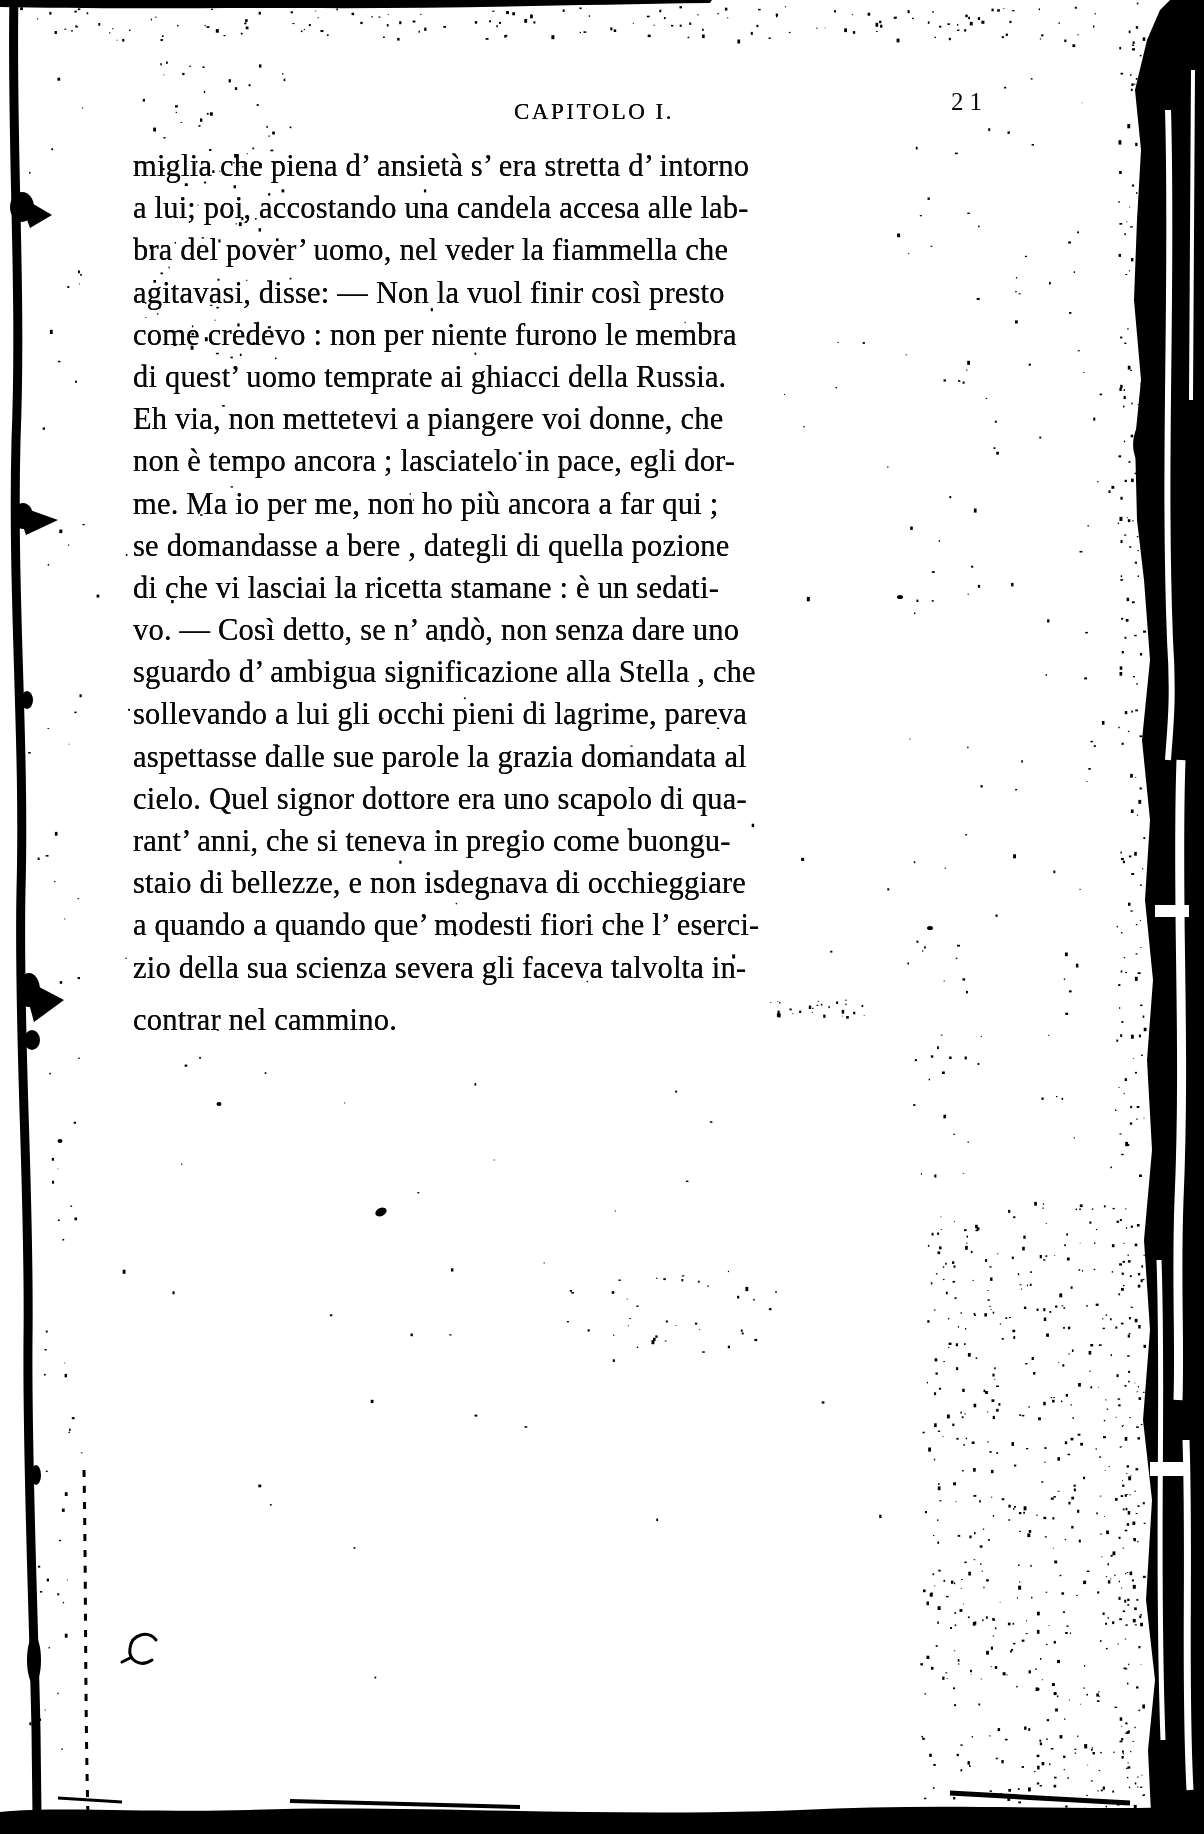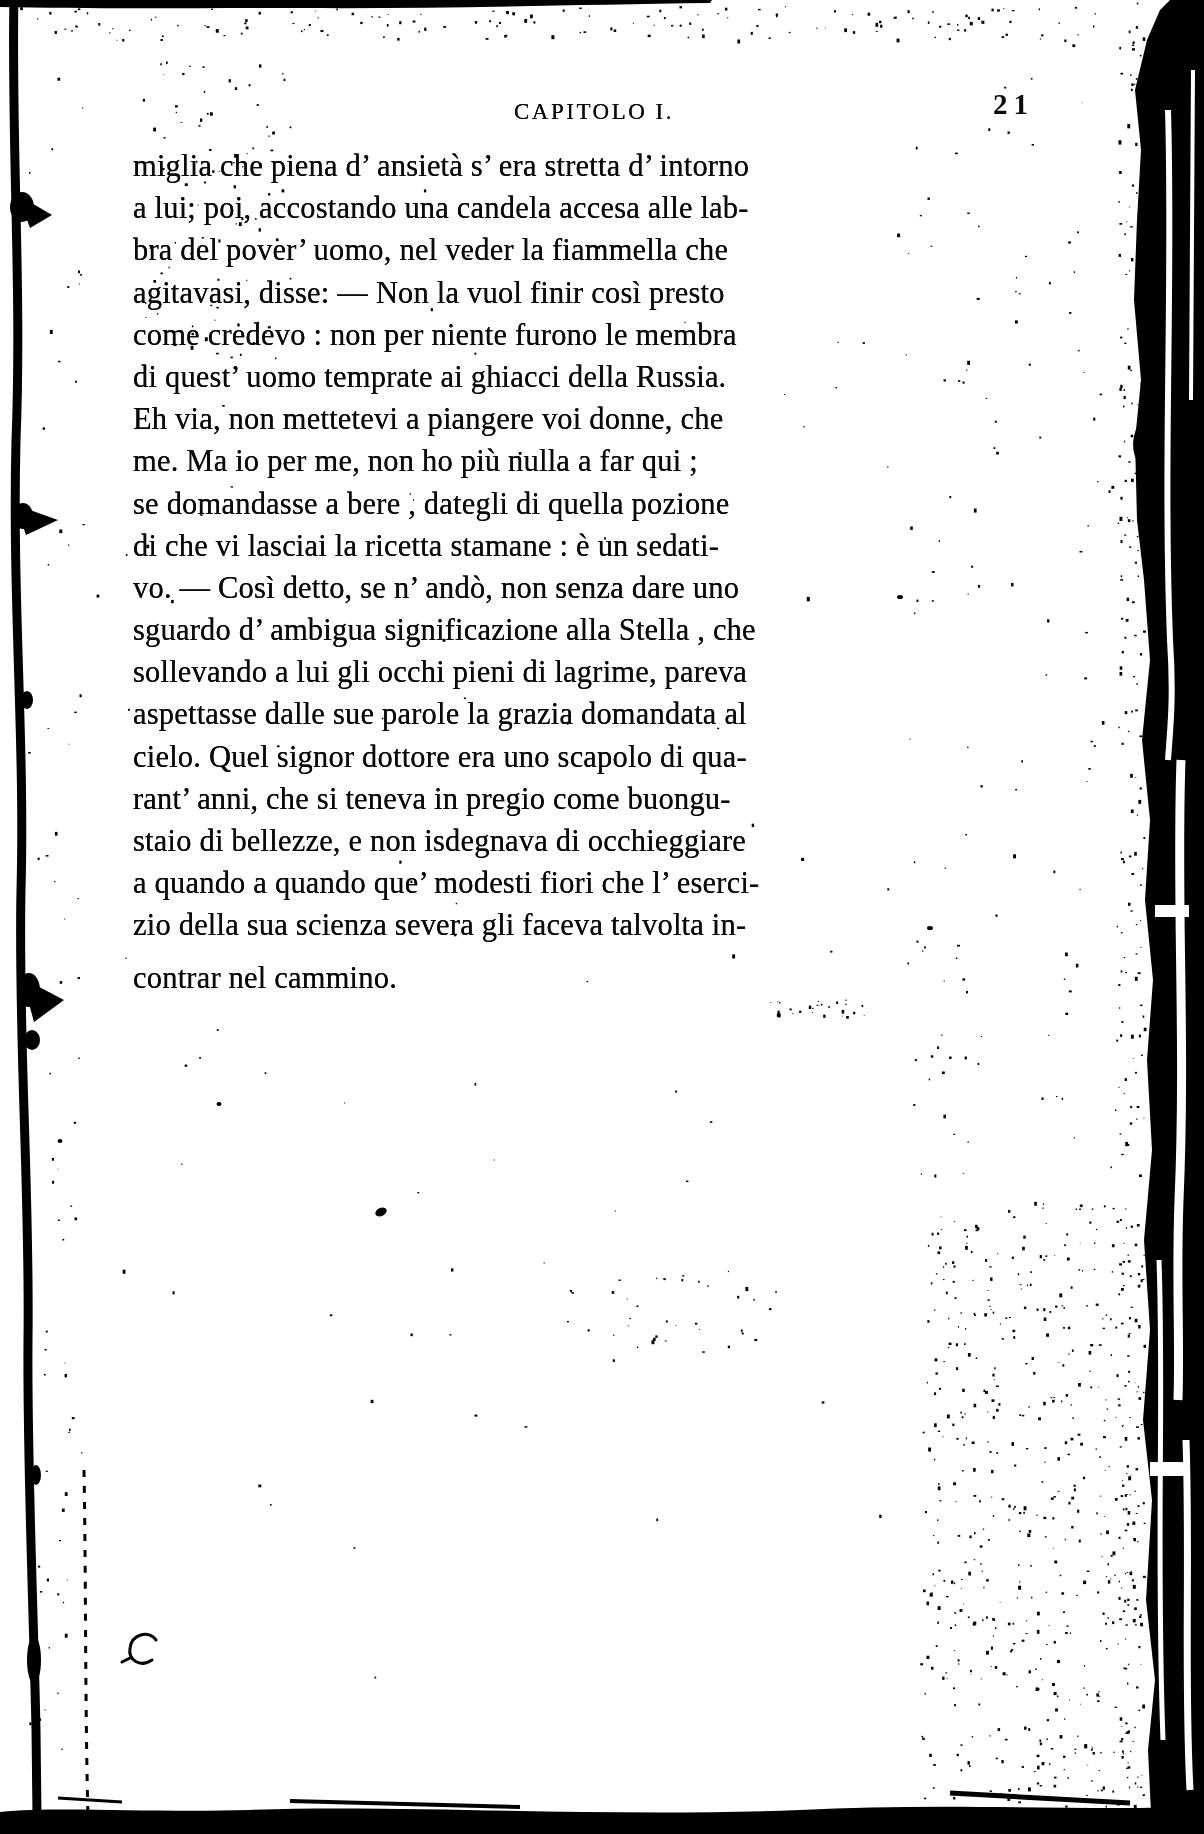--- a/index.html
+++ b/index.html
@@ -13,22 +13,22 @@
     margin:0 auto;
   }
   .header-chapter{
     position:absolute;left:514px;top:99px;
     font-size:23px;letter-spacing:2.5px;
     color:#0a0a0a;white-space:nowrap;
     text-shadow:0 0 0.4px #000;
     text-align:center;
   }
   .page-number{
-    position:absolute;left:993px;top:88px;
-    font-size:29px;font-weight:700;letter-spacing:6px;
+    position:absolute;left:951px;top:88px;
+    font-size:25px;font-weight:400;letter-spacing:6px;
     color:#0a0a0a;
   }
   .text-body{
     position:absolute;left:133px;top:145px;width:773px;
   }
   .text-line{
     font-size:30.5px;
     line-height:42.2px;
     height:42.2px;
     letter-spacing:0.2px;
@@ -62,21 +62,22 @@
   <span class="page-number">21</span>
 
   <div class="text-body">
       <div class="text-line">miglia che piena d’ ansietà s’ era stretta d’ intorno</div>
       <div class="text-line">a lui; poi, accostando una candela accesa alle lab-</div>
       <div class="text-line">bra del pover’ uomo, nel veder la fiammella che</div>
       <div class="text-line">agitavasi, disse: — Non la vuol finir così presto</div>
       <div class="text-line">come credevo : non per niente furono le membra</div>
       <div class="text-line">di quest’ uomo temprate ai ghiacci della Russia.</div>
       <div class="text-line">Eh via, non mettetevi a piangere voi donne, che</div>
-      <div class="text-line">me. Ma io per me, non ho più nulla a far qui ;</div>
+      <div class="text-line">non è tempo ancora ; lasciatelo in pace, egli dor-</div>
+      <div class="text-line">me. Ma io per me, non ho più ancora a far qui ;</div>
       <div class="text-line">se domandasse a bere , dategli di quella pozione</div>
       <div class="text-line">di che vi lasciai la ricetta stamane : è un sedati-</div>
       <div class="text-line">vo. — Così detto, se n’ andò, non senza dare uno</div>
       <div class="text-line">sguardo d’ ambigua significazione alla Stella , che</div>
       <div class="text-line">sollevando a lui gli occhi pieni di lagrime, pareva</div>
       <div class="text-line">aspettasse dalle sue parole la grazia domandata al</div>
       <div class="text-line">cielo. Quel signor dottore era uno scapolo di qua-</div>
       <div class="text-line">rant’ anni, che si teneva in pregio come buongu-</div>
       <div class="text-line">staio di bellezze, e non isdegnava di occhieggiare</div>
       <div class="text-line">a quando a quando que’ modesti fiori che l’ eserci-</div>

